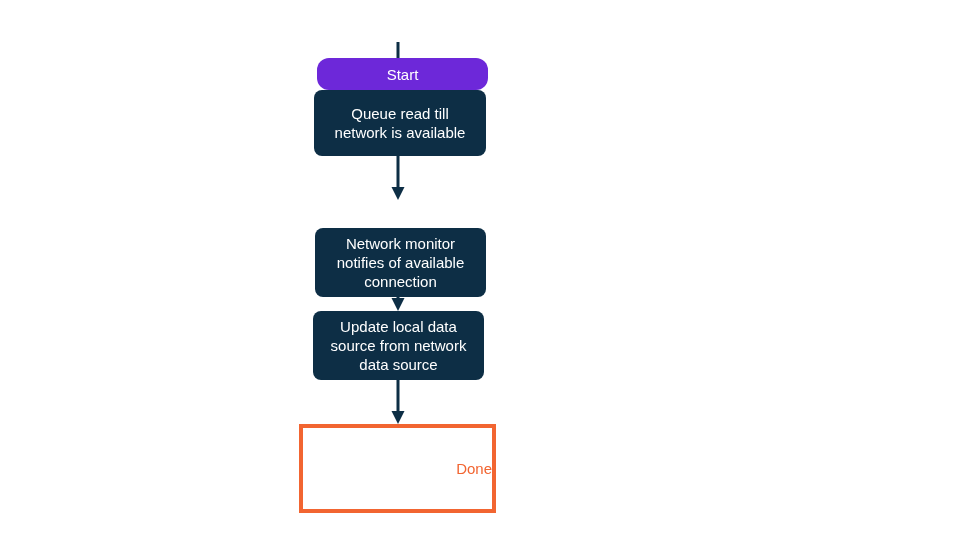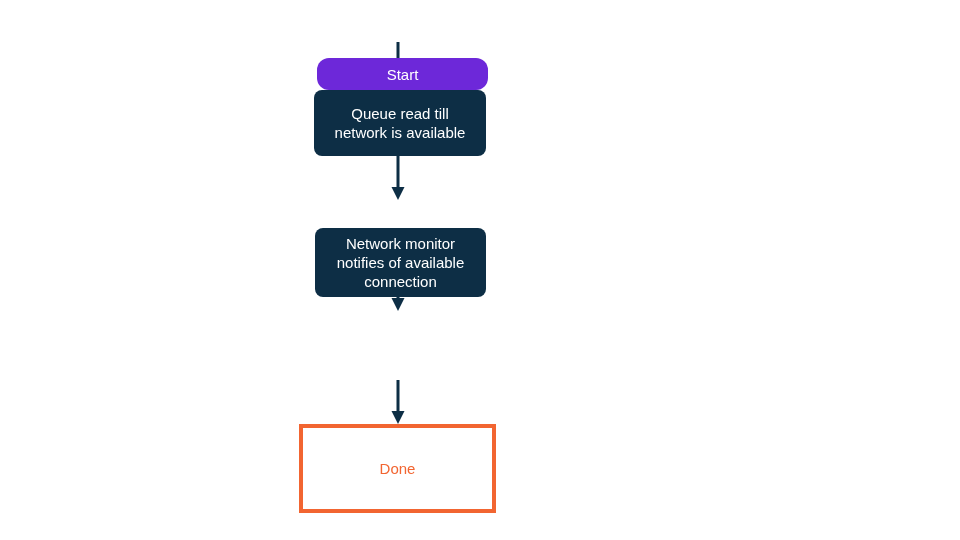--- a/index.html
+++ b/index.html
@@ -102,16 +102,21 @@
     </div>
     <div class="node node-process" style="left: 314px; top: 90px; width: 172px; height: 66px;">
       <span class="node-label">Queue read till
 network is available</span>
     </div>
     <div class="node node-process" style="left: 315px; top: 200px; width: 171px; height: 69px; margin-top: 28px;">
       <span class="node-label">Network monitor
 notifies of available
 connection</span>
     </div>
-    <div class="node node-done" style="left: 299px; top: 424px; width: 197px; height: 89px;">
+    <div class="node node-process" style="left: 313px; top: 311px; width: 171px; height: 69px;">
+      <span class="node-label">Update local data
+source from network
+data source</span>
+    </div>
+    <div class="node node-done" style="left: 299px; top: 424px; width: 197px; height: 89px; justify-content: flex-end;">
       <span class="node-label">Done</span>
     </div>
   </div>
 
 </body></html>

